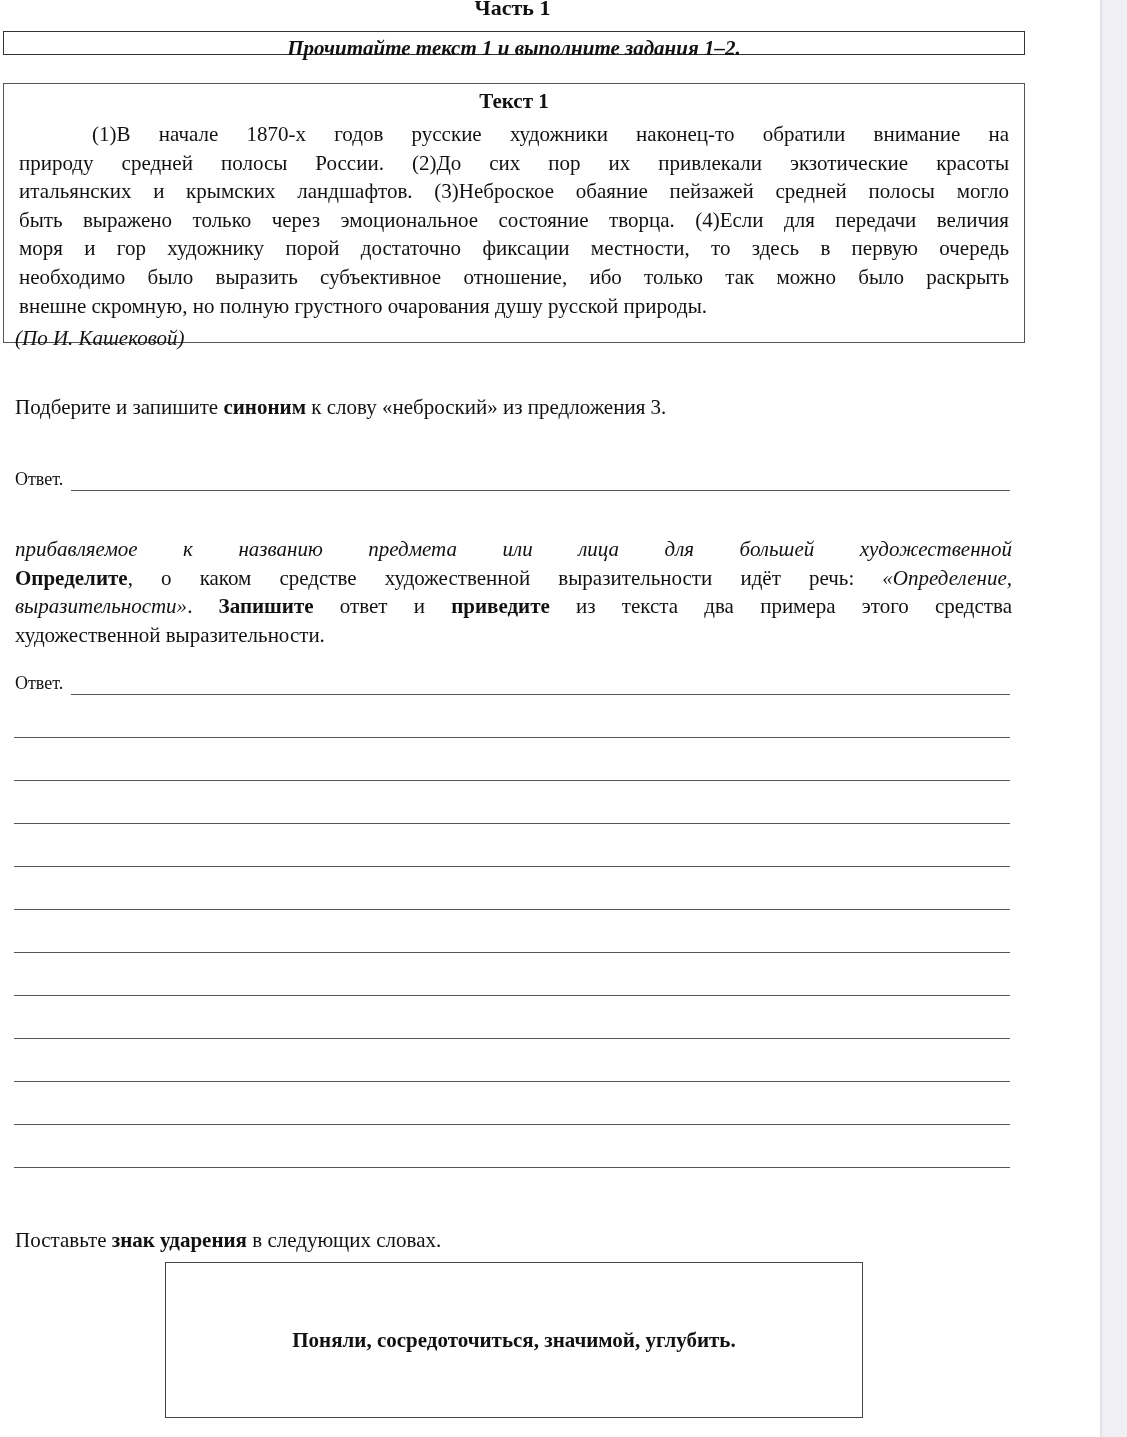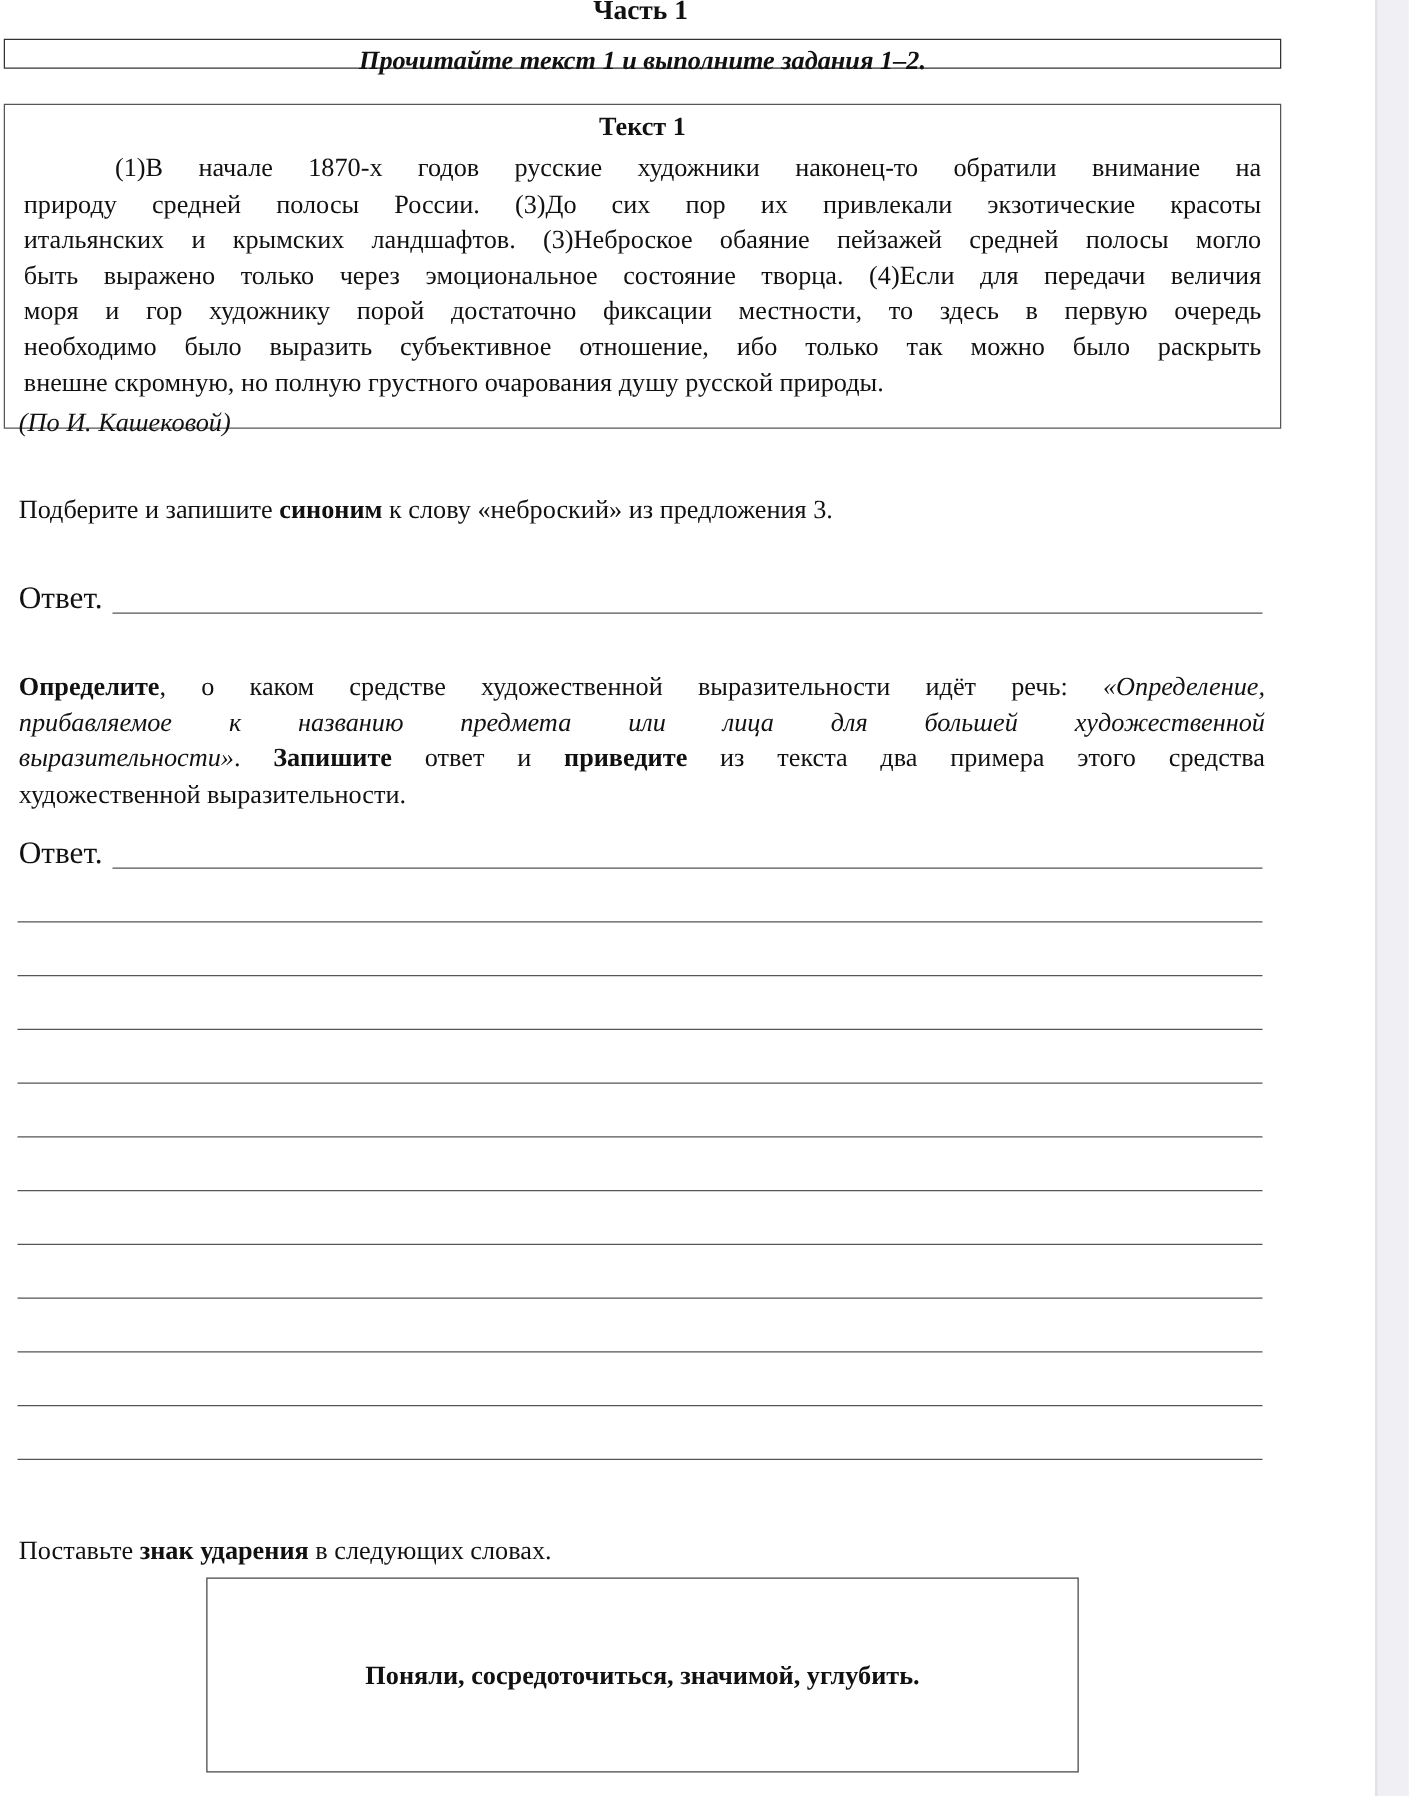--- a/index.html
+++ b/index.html
@@ -40,21 +40,21 @@
   .text-line { display: block; text-align: justify; text-align-last: justify; height: 28.6px; overflow: hidden; white-space: nowrap; }
   .text-line.last { text-align-last: left; }
   .text-line.first { padding-left: 73px; }
   .text-source {
     text-align: left; font-style: italic; font-size: 21px; line-height: 28px; margin-top: 0px;
   }
   .q1 {
     position: absolute; left: 15px; top: 392px; font-size: 21px; line-height: 30px;
   }
   .answer-row {
-    position: absolute; left: 15px; width: 995px; font-size: 25px; line-height: 30px;
+    position: absolute; left: 15px; width: 995px; font-size: 18px; line-height: 30px;
     display: flex; align-items: flex-end;
   }
   .answer-row .label { white-space: nowrap; }
   .answer-line {
     flex: 1; margin-left: 8px; height: 0; border-bottom: 1.5px solid #555; margin-bottom: 3px;
   }
   .q2 {
     position: absolute; left: 15px; top: 535px; width: 997px; font-size: 21px; line-height: 28.6px;
   }
   .q2 .ln { display: block; text-align: justify; text-align-last: justify; white-space: nowrap; height: 28.6px; }
@@ -82,42 +82,42 @@
 <div class="part-title">Часть 1</div>
 
 <div class="instr-box">
   <span>Прочитайте текст 1 и выполните задания 1–2.</span>
 </div>
 
 <div class="text-box">
   <div class="text-title">Текст 1</div>
   <div class="text-body">
     <span class="text-line first">(1)В начале 1870-х годов русские художники наконец-то обратили внимание на</span>
-    <span class="text-line">природу средней полосы России. (3)До сих пор их привлекали экзотические красоты</span>
+    <span class="text-line">природу средней полосы России. (2)До сих пор их привлекали экзотические красоты</span>
     <span class="text-line">итальянских и крымских ландшафтов. (3)Неброское обаяние пейзажей средней полосы могло</span>
     <span class="text-line">быть выражено только через эмоциональное состояние творца. (4)Если для передачи величия</span>
     <span class="text-line">моря и гор художнику порой достаточно фиксации местности, то здесь в первую очередь</span>
     <span class="text-line">необходимо было выразить субъективное отношение, ибо только так можно было раскрыть</span>
     <span class="text-line last">внешне скромную, но полную грустного очарования душу русской природы.</span>
   </div>
   <div class="text-source">(По И. Кашековой)</div>
 </div>
 
 <div class="q1">
   <span>Подберите и запишите </span><b>синоним</b><span> к слову «неброский» из предложения 3.</span>
 </div>
 
 <div class="answer-row" style="top:464px;">
   <span class="label">Ответ.</span>
   <div class="answer-line"><span></span></div>
 </div>
 
 <div class="q2">
+  <span class="ln"><i>прибавляемое к названию предмета или лица для большей художественной</i></span>
   <span class="ln"><b>Определите</b><span>, о каком средстве художественной выразительности идёт речь: </span><i>«Определение,</i></span>
-  <span class="ln"><i>прибавляемое к названию предмета или лица для большей художественной</i></span>
   <span class="ln"><i>выразительности»</i><span>. </span><b>Запишите</b><span> ответ и </span><b>приведите</b><span> из текста два примера этого средства</span></span>
   <span class="ln last">художественной выразительности.</span>
 </div>
 
 <div class="answer-row" style="top:668px;">
   <span class="label">Ответ.</span>
   <div class="answer-line"><span></span></div>
 </div>
 
 <div id="blank-lines">

